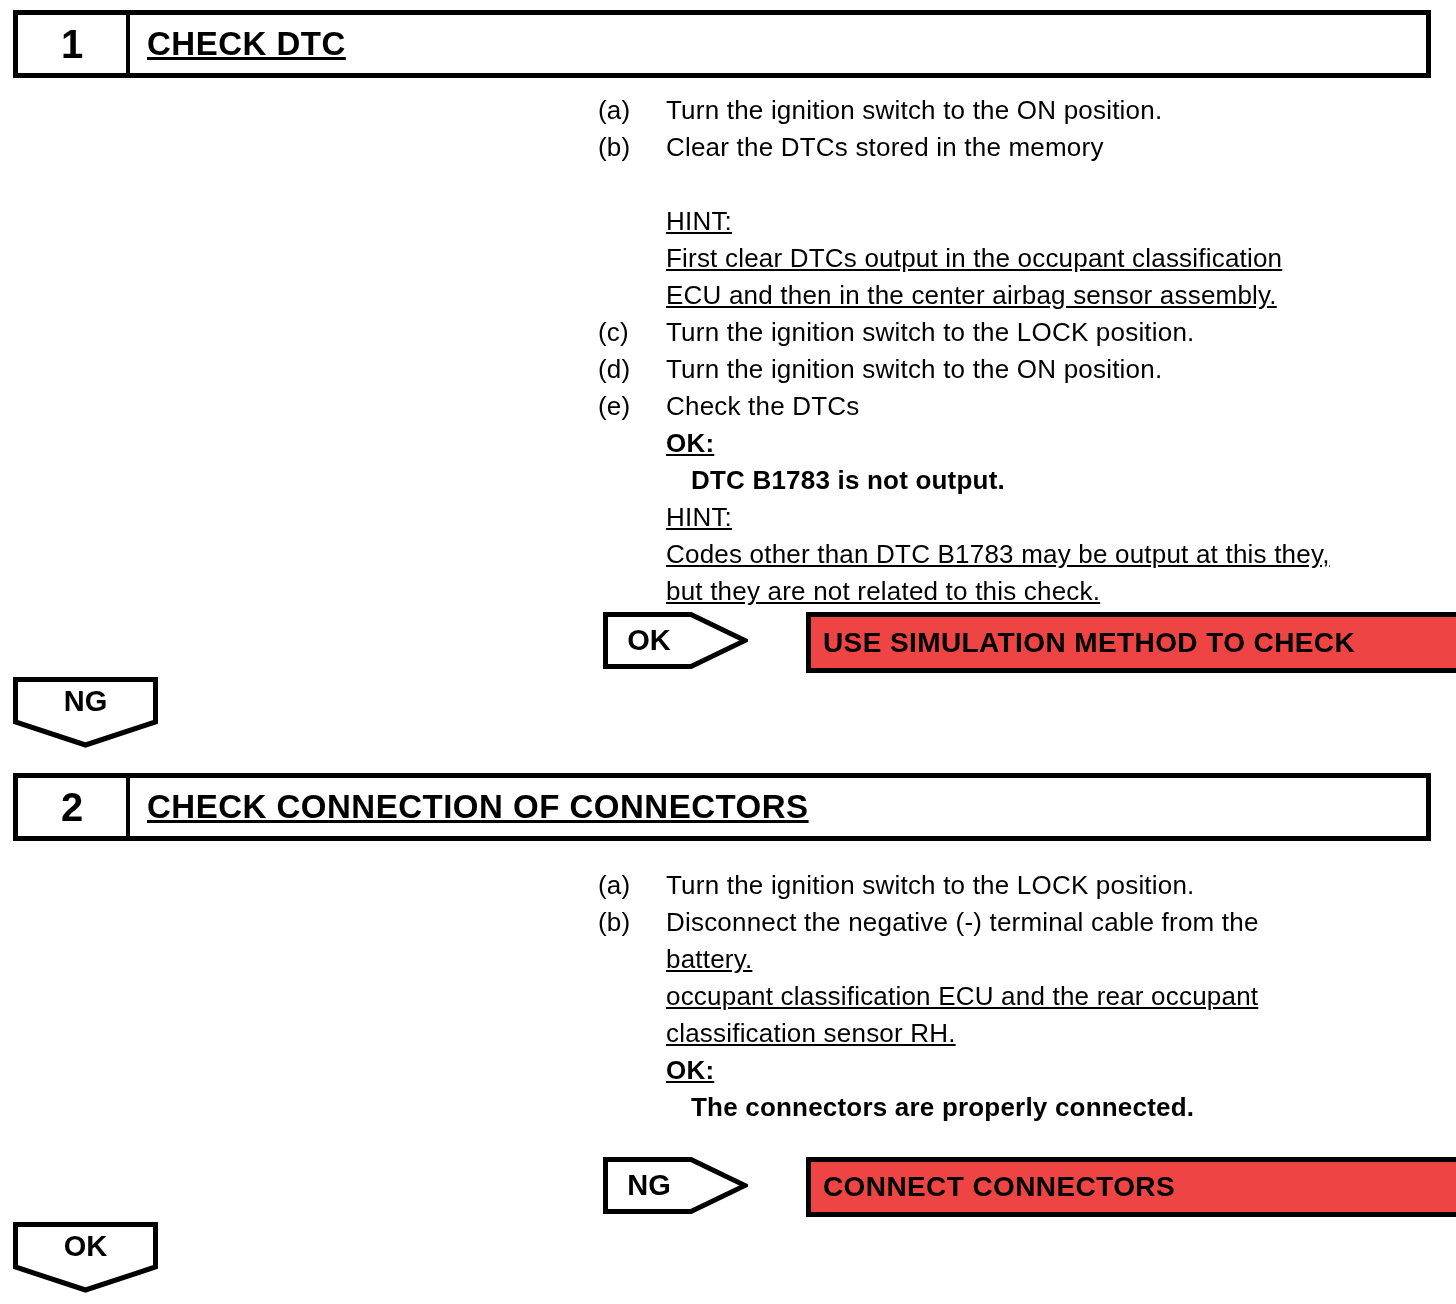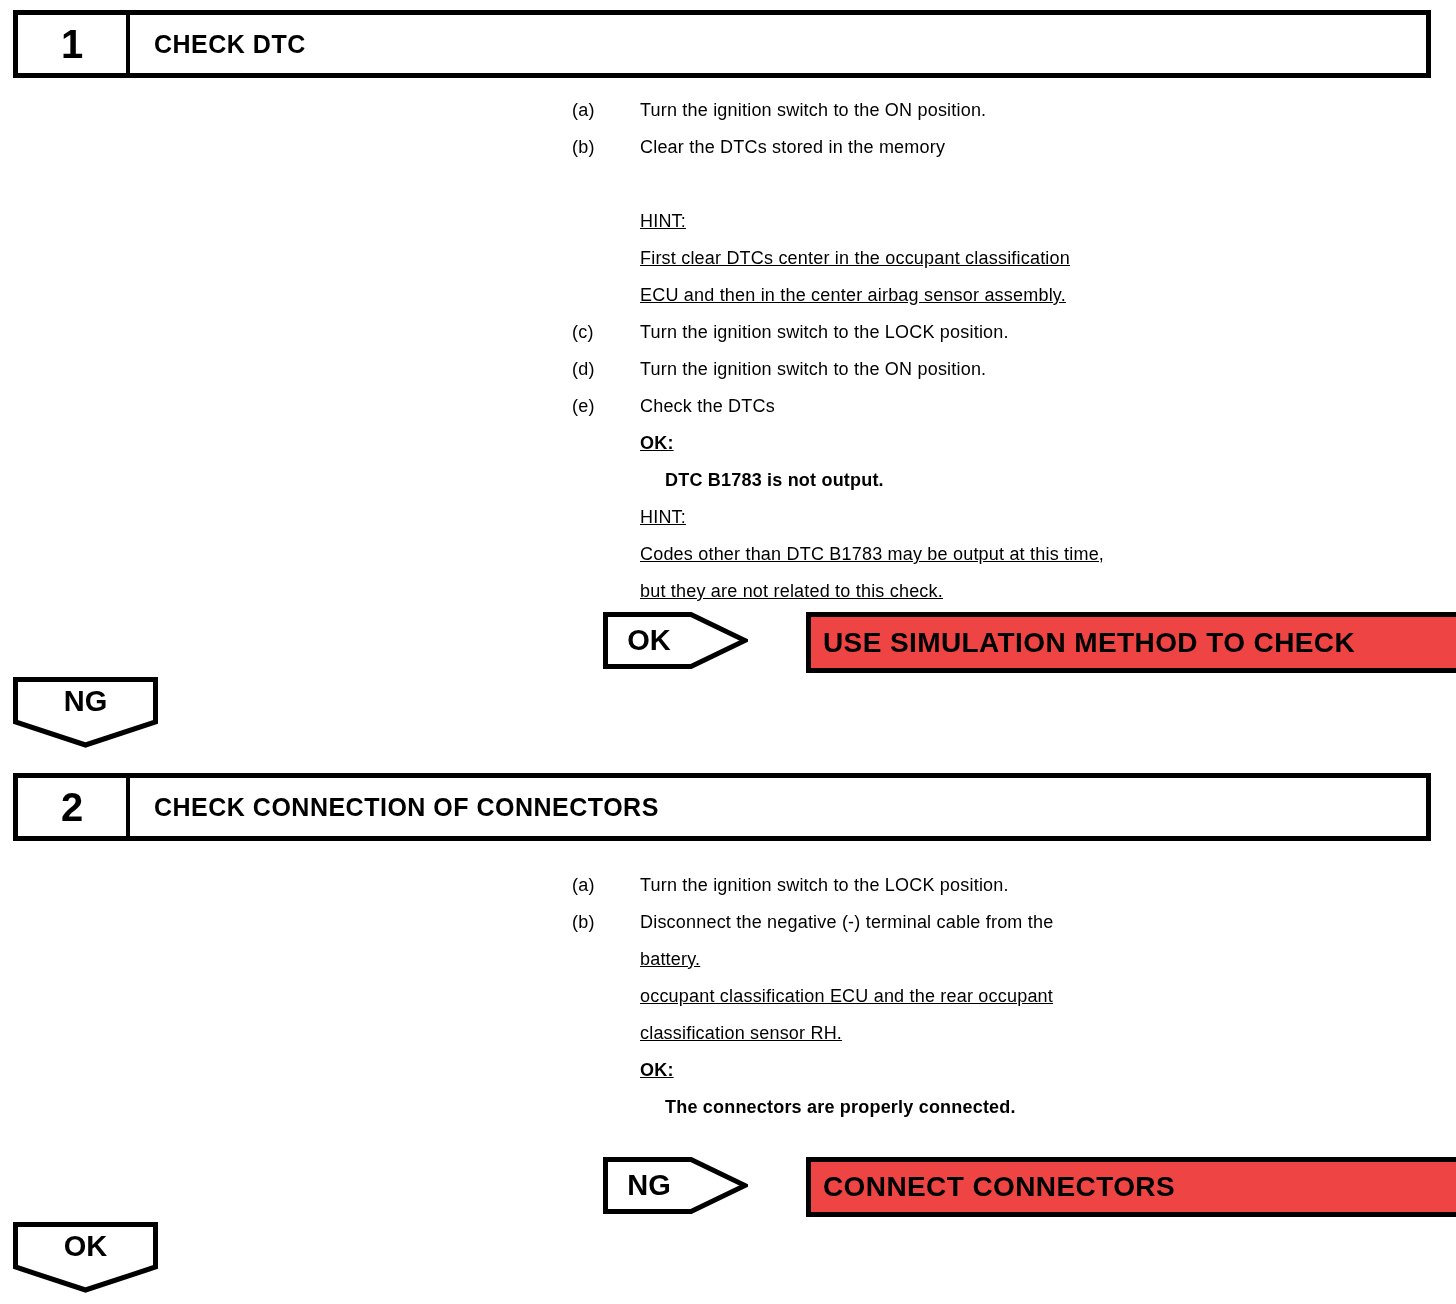--- a/index.html
+++ b/index.html
@@ -30,33 +30,34 @@
     display: flex;
     align-items: center;
     justify-content: center;
     font-weight: bold;
     font-size: 40px;
   }
   .hdr .ttl {
     flex: 1;
     display: flex;
     align-items: center;
-    padding-left: 24px;
+    padding-left: 17px;
     font-weight: bold;
-    font-size: 25px;
+    font-size: 33px;
     letter-spacing: 0.5px;
     white-space: nowrap;
+    text-decoration: underline;
   }
 
   
   .textblock {
     position: absolute;
-    left: 572px;
+    left: 598px;
     width: 850px;
-    font-size: 18px;
+    font-size: 26px;
     line-height: 37px;
     letter-spacing: 0.2px;
   }
   .ln { height: 37px; white-space: nowrap; }
   .ln .lbl { display: inline-block; width: 68px; }
   .i1 { padding-left: 68px; text-decoration: underline; }
   .i2 { padding-left: 93px; }
   .b  { font-weight: bold; }
 
   
@@ -122,29 +123,29 @@
   <div class="hdr" style="top:10px">
     <div class="num">1</div>
     <div class="ttl">CHECK DTC</div>
   </div>
 
   <div class="textblock" style="top:92px">
     <div class="ln"><span class="lbl">(a)</span><span>Turn the ignition switch to the ON position.</span></div>
     <div class="ln"><span class="lbl">(b)</span><span>Clear the DTCs stored in the memory</span></div>
     <div class="ln"></div>
     <div class="ln i1">HINT:</div>
-    <div class="ln i1">First clear DTCs center in the occupant classification</div>
+    <div class="ln i1">First clear DTCs output in the occupant classification</div>
     <div class="ln i1">ECU and then in the center airbag sensor assembly.</div>
     <div class="ln"><span class="lbl">(c)</span><span>Turn the ignition switch to the LOCK position.</span></div>
     <div class="ln"><span class="lbl">(d)</span><span>Turn the ignition switch to the ON position.</span></div>
     <div class="ln"><span class="lbl">(e)</span><span>Check the DTCs</span></div>
     <div class="ln i1 b">OK:</div>
     <div class="ln i2 b">DTC B1783 is not output.</div>
     <div class="ln i1">HINT:</div>
-    <div class="ln i1">Codes other than DTC B1783 may be output at this time,</div>
+    <div class="ln i1">Codes other than DTC B1783 may be output at this they,</div>
     <div class="ln i1">but they are not related to this check.</div>
   </div>
 
   <div class="branch-arrow" style="left:603px;top:612px">
     <svg width="145" height="57" viewBox="0 0 145 57">
       <polygon points="2.5,2.5 88,2.5 142,28.5 88,54.5 2.5,54.5" fill="#ffffff" stroke="#000000" stroke-width="5"></polygon>
     </svg>
     <span class="tag">OK</span>
   </div>
   <div class="action-box" style="top:612px;height:61px">USE SIMULATION METHOD TO CHECK</div>

